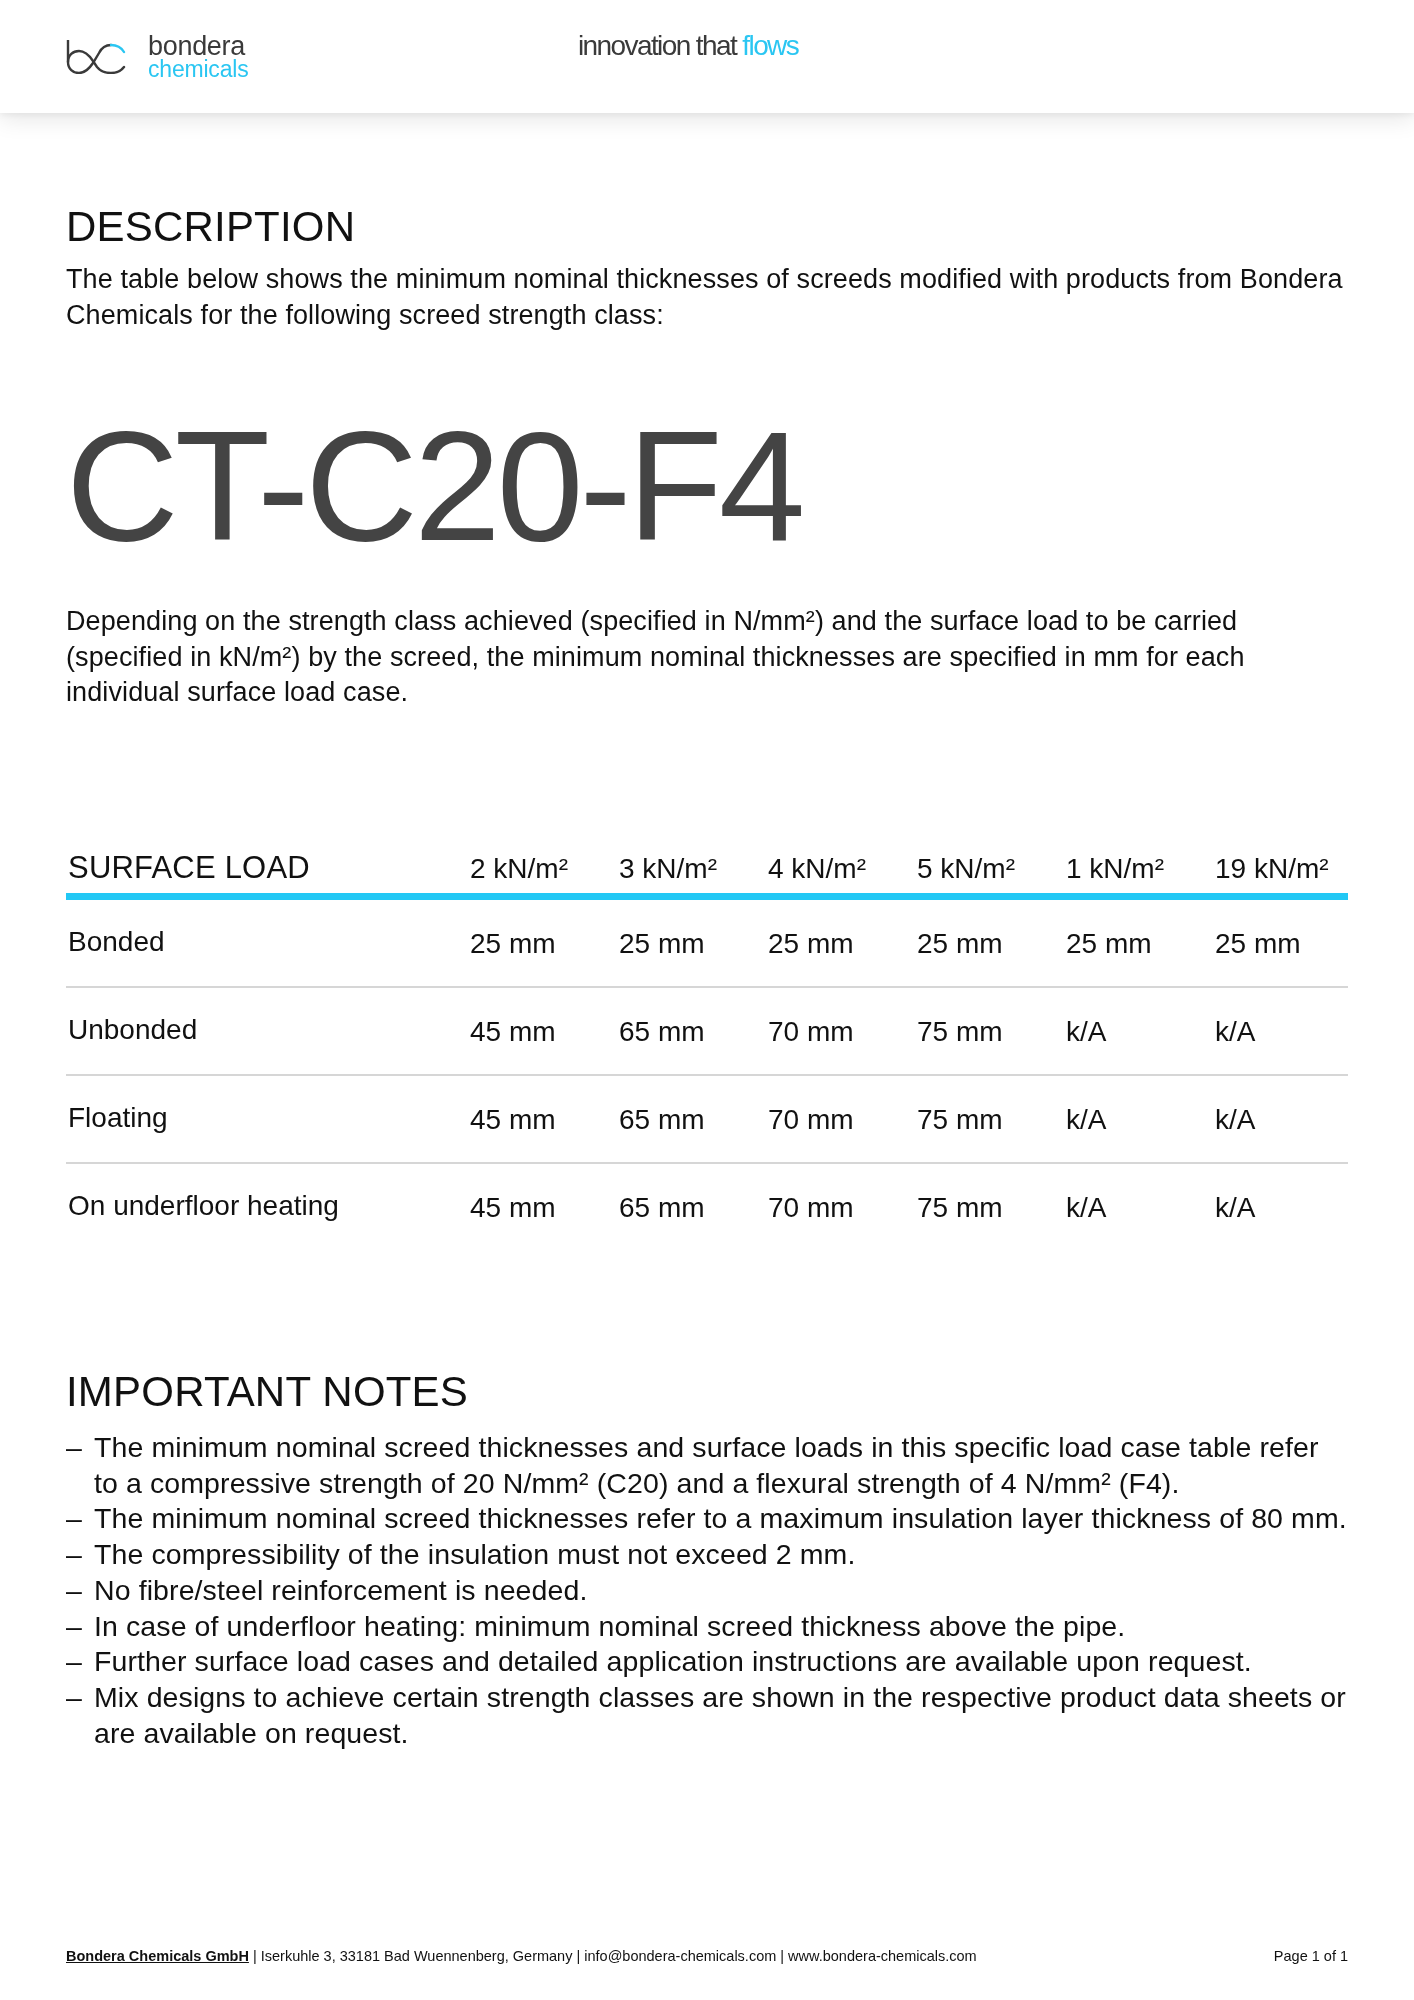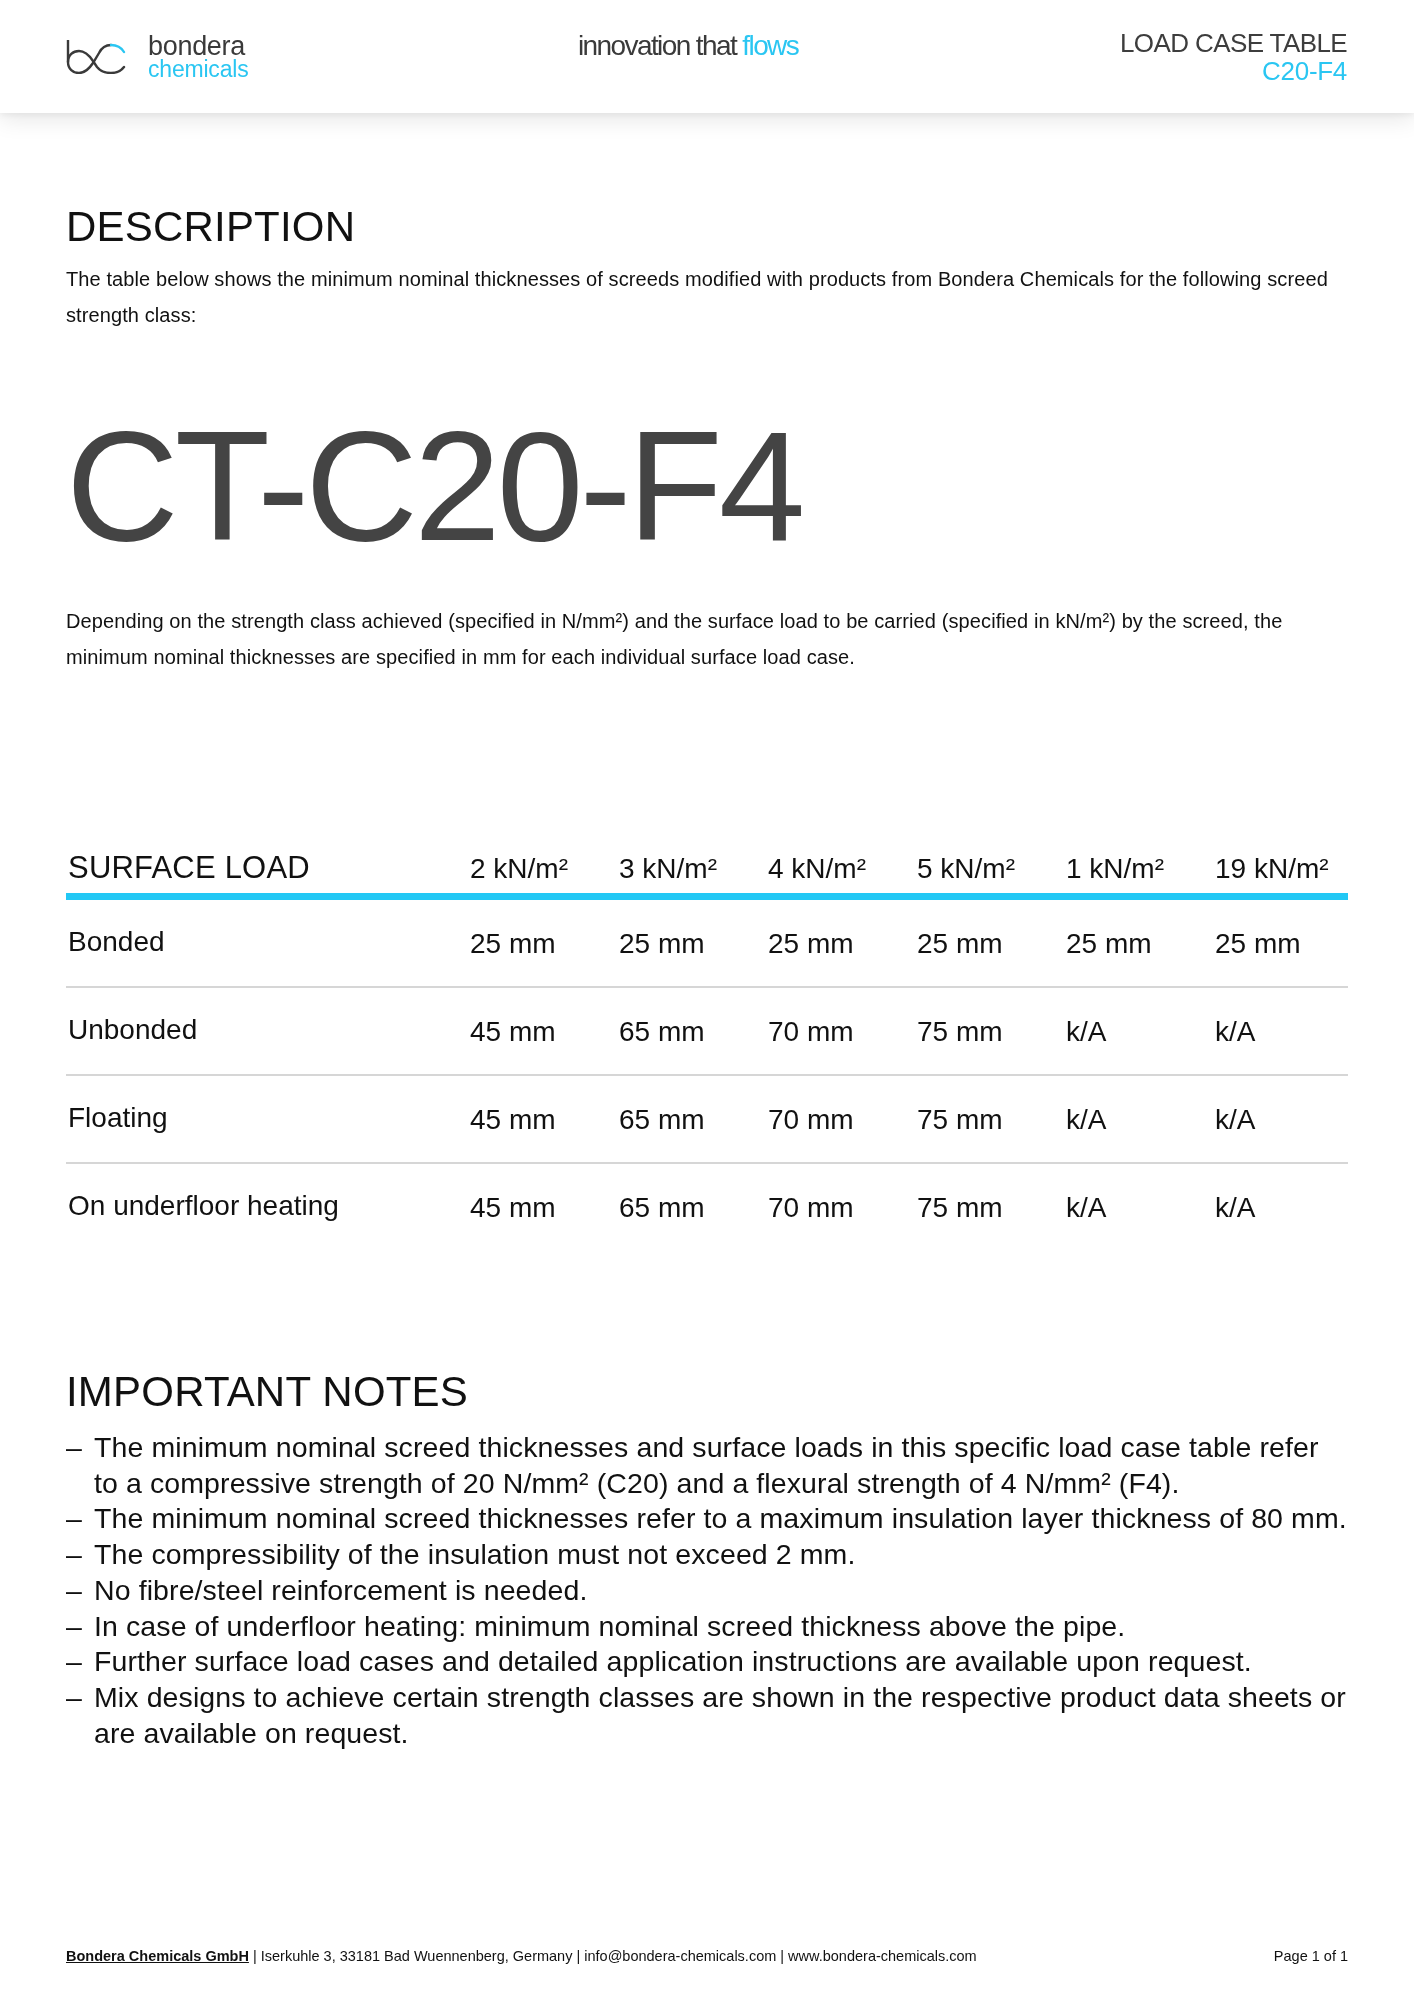--- a/index.html
+++ b/index.html
@@ -21,21 +21,21 @@
   .tagline { position: absolute; left: 578px; top: 30px; font-size: 28px; letter-spacing: -1.6px; color: #3a3a3a; white-space: nowrap; }
   .tagline .accent { color: #2ac6f2; }
 
   .doc-type { position: absolute; right: 67px; top: 29px; text-align: right; line-height: 1; }
   .doc-type .t1 { display: block; font-size: 26px; color: #3d3d3d; letter-spacing: -0.6px; line-height: 28px; }
   .doc-type .t2 { display: block; font-size: 26px; color: #2ac6f2; letter-spacing: -0.3px; line-height: 28px; }
 
   .content { position: absolute; left: 66px; top: 0; width: 1282px; }
 
   .section-heading { position: absolute; left: 0; font-size: 42px; font-weight: 400; color: #111; letter-spacing: 0.2px; white-space: nowrap; }
-  .body-text { position: absolute; left: 0; width: 1282px; font-size: 20px; line-height: 35.7px; color: #111; letter-spacing: 0.1px; }
+  .body-text { position: absolute; left: 0; width: 1282px; font-size: 27px; line-height: 35.7px; color: #111; letter-spacing: 0.1px; }
 
   .big-code { position: absolute; left: 0; top: 408px; font-size: 156px; line-height: 1; color: #444444; letter-spacing: -4px; font-weight: 400; white-space: nowrap; }
 
   .load-table { position: absolute; left: 0; top: 840px; width: 1282px; }
   .tbl-head { position: relative; height: 60px; border-bottom: 7px solid #22c8f5; }
   .tbl-head .label { position: absolute; left: 2px; top: 10px; font-size: 31px; color: #111; letter-spacing: 0.2px; }
   .tbl-head .col { position: absolute; top: 13px; font-size: 28px; font-weight: 500; color: #111; white-space: nowrap; }
   .tbl-row { position: relative; height: 88px; border-bottom: 2px solid #d6d6d6; }
   .tbl-row:last-child { border-bottom: none; }
   .tbl-row .rlabel { position: absolute; left: 2px; top: 26px; font-size: 28px; font-weight: 500; color: #111; white-space: nowrap; }
@@ -59,24 +59,20 @@
       <path d="M2 0 V22 C2 29 7 33 13 33 C19 33 23 29 27 23 L33 13 C36 7 40 5 45 5" fill="none" stroke="#3a3a3a" stroke-width="2.4" stroke-linecap="round"></path>
       <path d="M2 22 C2 15 7 11 13 11 C19 11 23 15 27 21 L31 27 C35 32 39 33 45 33 C51 33 55 31 58 27" fill="none" stroke="#3a3a3a" stroke-width="2.4" stroke-linecap="round"></path>
       <path d="M45 5 C51 5 55 7 58 12" fill="none" stroke="#2ac6f2" stroke-width="2.4" stroke-linecap="round"></path>
     </svg>
     <div class="logo-text">
       <span class="l1">bondera</span>
       <span class="l2">chemicals</span>
     </div>
   </div>
   <div class="tagline"><span>innovation that </span><span class="accent">flows</span></div>
-  <div class="doc-type">
-    <span class="t1">LOAD CASE TABLE</span>
-    <span class="t2">C20-F4</span>
-  </div>
 </header>
 
 <main class="content">
   <h2 class="section-heading" style="top:203px;">DESCRIPTION</h2>
   <p class="body-text" style="top:262px;">The table below shows the minimum nominal thicknesses of screeds modified with products from Bondera Chemicals for the following screed strength class:</p>
 
   <div class="big-code">CT-C20-F4</div>
 
   <p class="body-text" style="top:604px;">Depending on the strength class achieved (specified in N/mm²) and the surface load to be carried (specified in kN/m²) by the screed, the minimum nominal thicknesses are specified in mm for each individual surface load case.</p>
 

